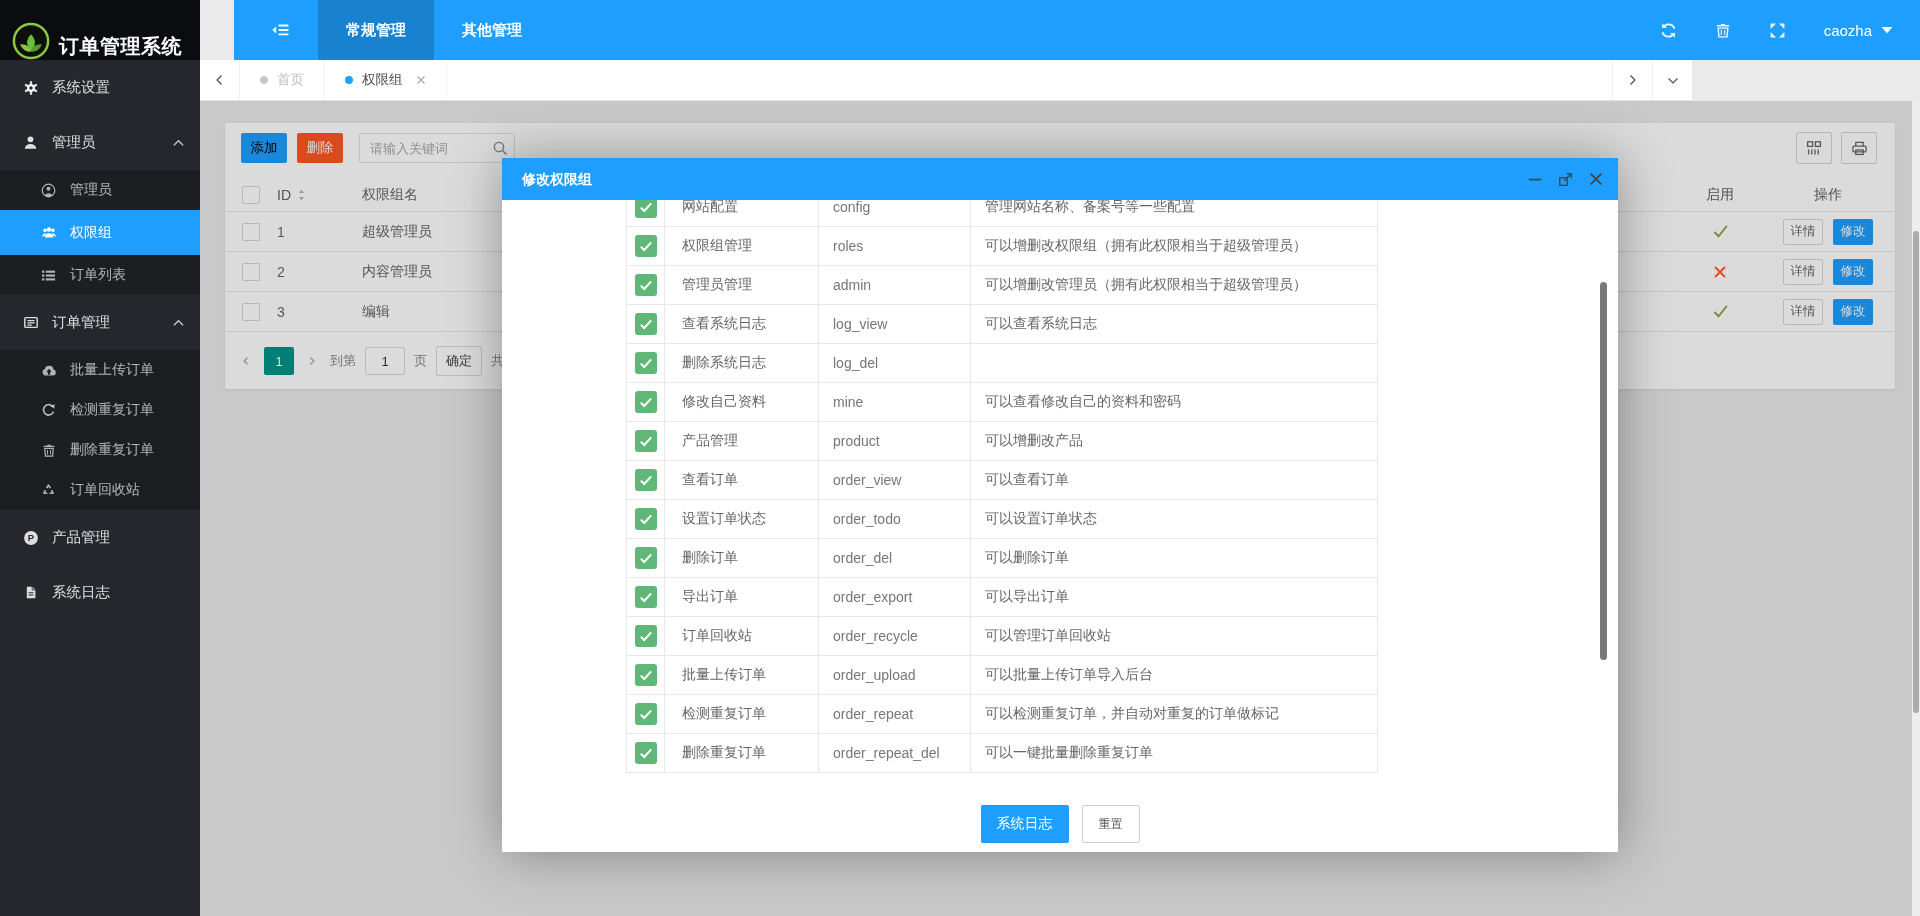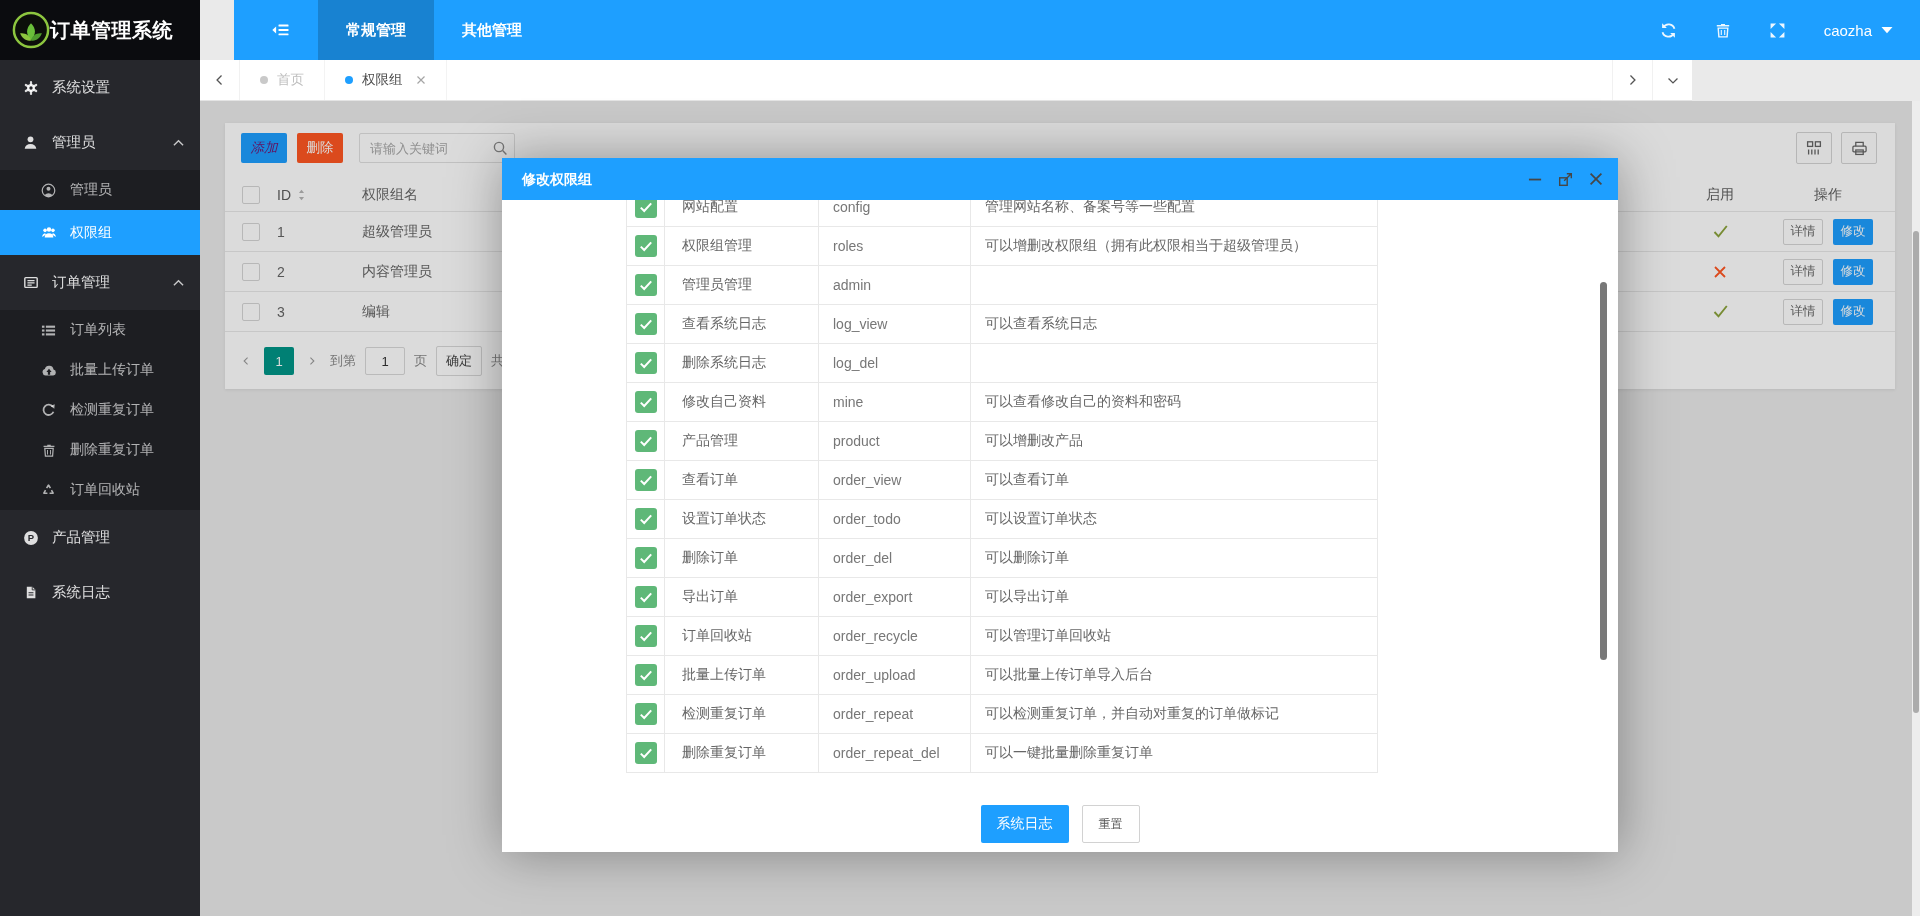--- a/index.html
+++ b/index.html
@@ -2,21 +2,21 @@
 <html><head>
 <meta charset="utf-8">
 <style>
   * { margin:0; padding:0; box-sizing:border-box; }
   html,body { width:1920px; height:916px; overflow:hidden; }
   body { font-family:"Liberation Sans","DejaVu Sans",sans-serif; background:#eaeaea; position:relative; font-size:14px; }
   svg { display:block; }
 
   
   .sidebar { position:absolute; left:0; top:0; width:200px; height:916px; background:#26272c; z-index:3; }
-  .logo { height:60px; background:#0b0c0f; display:flex; align-items:center; padding-left:12px; }
+  .logo { height:60px; background:#0b0c0f; display:flex; align-items:flex-end; padding-left:12px; gap:9px; }
   .logo-title { color:#fff; font-size:20px; font-weight:bold; letter-spacing:.5px; }
   .nav-item { height:55px; display:flex; align-items:center; padding-left:22px; gap:13px; color:rgba(255,255,255,.85); font-size:14.5px; cursor:pointer; position:relative; }
   .nav-item.sub { height:40px; background:#1d1e22; padding-left:40px; color:rgba(255,255,255,.66); font-size:14px; }
   .nav-item.active { background:#1E9FFF; color:#fff; height:45px; }
   .nav-icon { width:17px; display:flex; justify-content:center; }
   .chev-up { position:absolute; right:16px; top:50%; margin-top:-4px; }
 
   
   .topbar { position:absolute; left:200px; top:0; width:1720px; height:60px; background:#1E9FFF; display:flex; align-items:center; z-index:2; color:#fff;margin-left:34px; }
   .hamburger { margin-left:37px; cursor:pointer; }
@@ -37,21 +37,21 @@
   .crumb-tab.active { color:#4a4a4a; }
   .crumb-tab.active .dot { background:#1E9FFF; }
   .tab-close { margin-left:4px; display:flex; cursor:pointer; }
   .tb-spacer { margin-left:auto; display:flex; }
 
   
   .content { position:absolute; left:200px; top:101px; width:1720px; height:815px; background:#eaeaea; z-index:1; }
   .card { position:absolute; left:25px; top:22px; width:1670px; height:266px; background:#fff; box-shadow:0 1px 3px rgba(0,0,0,.08); }
   .toolbar { position:absolute; left:16px; top:10px; display:flex; gap:9px; }
   .btn { border:none; border-radius:2px; font-size:13.5px; cursor:pointer; font-family:inherit; }
-  .btn-add { width:46px; height:30px; background:#1E9FFF; color:#701a75;font-style:italic; }
+  .btn-add { width:46px; height:30px; background:#1E9FFF; color:#000000; }
   .btn-del { width:46px; height:30px; background:#FF5722; color:#fff; margin-left:1px; }
   .search-wrap { position:relative; margin-left:7px; }
   .search-input { width:156px; height:30px; border:1px solid #e0e0e0; border-radius:2px; padding:0 30px 0 10px; font-size:13px; color:#666; font-family:inherit; }
   .search-input::placeholder { color:#a8a8a8; }
   .search-btn { position:absolute; right:7px; top:7px; background:none; border:none; cursor:pointer; padding:0; }
   .card-tools { position:absolute; right:18px; top:9px; display:flex; gap:9px; }
   .tool-box { width:36px; height:32px; border:1px solid #d4d4d4; border-radius:2px; background:#fdfdfd; display:flex; align-items:center; justify-content:center; cursor:pointer; }
 
   .grid { position:absolute; left:0; top:55px; width:100%; }
   .g-row { display:flex; align-items:center; height:40px; border-bottom:1px solid #e8e8e8; }
@@ -163,48 +163,48 @@
             <circle cx="8" cy="4.9" r="2.4"></circle>
             <path d="M.8 12.7c0-2 1.2-3.3 2.9-3.8l1.5 1.1 1.5-1.2c.4-.1-.9 0 0 0z"></path>
             <path d="M15.2 12.7c0-2-1.2-3.3-2.9-3.8l-1.5 1.1-1.5-1.2z"></path>
             <path d="M3.4 13.2c0-2.8 2-4.3 4.6-4.3s4.6 1.5 4.6 4.3z"></path>
           </svg>
         </span>
         <span>权限组</span>
 
       </div>
 
-      <div class="nav-item">
-        <span class="nav-icon">
-          <svg width="16" height="15" viewBox="0 0 16 16">
-            <rect x="1.4" y="2.8" width="13.2" height="10.4" rx="1" fill="none" stroke="currentColor" stroke-width="1.5"></rect>
-            <path d="M4.2 6h7.6M4.2 8.4h7.6M4.2 10.8h4.6" stroke="currentColor" stroke-width="1.3" fill="none"></path>
-          </svg>
-        </span>
-        <span>订单管理</span>
-        <span class="chev-up">
-          <svg width="11" height="8" viewBox="0 0 12 8">
-            <path d="M1 6.5L6 1.5l5 5" fill="none" stroke="rgba(255,255,255,.75)" stroke-width="1.5"></path>
-          </svg>
-        </span>
-      </div>
-
       <div class="nav-item sub">
         <span class="nav-icon">
           <svg width="15" height="15" viewBox="0 0 16 16" fill="currentColor">
             <rect x="1" y="2.8" width="2.7" height="2.3"></rect>
             <rect x="5.2" y="2.8" width="9.8" height="2.3"></rect>
             <rect x="1" y="6.9" width="2.7" height="2.3"></rect>
             <rect x="5.2" y="6.9" width="9.8" height="2.3"></rect>
             <rect x="1" y="11" width="2.7" height="2.3"></rect>
             <rect x="5.2" y="11" width="9.8" height="2.3"></rect>
           </svg>
         </span>
         <span>订单列表</span>
 
+      </div>
+
+      <div class="nav-item">
+        <span class="nav-icon">
+          <svg width="16" height="15" viewBox="0 0 16 16">
+            <rect x="1.4" y="2.8" width="13.2" height="10.4" rx="1" fill="none" stroke="currentColor" stroke-width="1.5"></rect>
+            <path d="M4.2 6h7.6M4.2 8.4h7.6M4.2 10.8h4.6" stroke="currentColor" stroke-width="1.3" fill="none"></path>
+          </svg>
+        </span>
+        <span>订单管理</span>
+        <span class="chev-up">
+          <svg width="11" height="8" viewBox="0 0 12 8">
+            <path d="M1 6.5L6 1.5l5 5" fill="none" stroke="rgba(255,255,255,.75)" stroke-width="1.5"></path>
+          </svg>
+        </span>
       </div>
 
       <div class="nav-item sub">
         <span class="nav-icon">
           <svg width="16" height="15" viewBox="0 0 16 16">
             <path d="M4.3 13.3a3.6 3.6 0 01-.7-7A4.7 4.7 0 0112.8 7a3.2 3.2 0 01-.3 6.3z" fill="currentColor"></path>
             <path d="M8 6.2l2.8 3.3H9.2v2.9H6.8V9.5H5.2z" fill="#1d1e22"></path>
           </svg>
         </span>
         <span>批量上传订单</span>
@@ -588,20 +588,21 @@
         <div class="p-row">
           <span class="p-cb">
             <span class="gcheck">
               <svg width="14" height="11" viewBox="0 0 14 11">
                 <path d="M1.8 5.6l3.4 3.4L12.2 1.4" fill="none" stroke="#fff" stroke-width="2"></path>
               </svg>
             </span>
           </span>
           <span class="p-name">管理员管理</span>
           <span class="p-code">admin</span>
+          <span class="p-desc">可以增删改管理员（拥有此权限相当于超级管理员）</span>
         </div>
 
         <div class="p-row">
           <span class="p-cb">
             <span class="gcheck">
               <svg width="14" height="11" viewBox="0 0 14 11">
                 <path d="M1.8 5.6l3.4 3.4L12.2 1.4" fill="none" stroke="#fff" stroke-width="2"></path>
               </svg>
             </span>
           </span>

